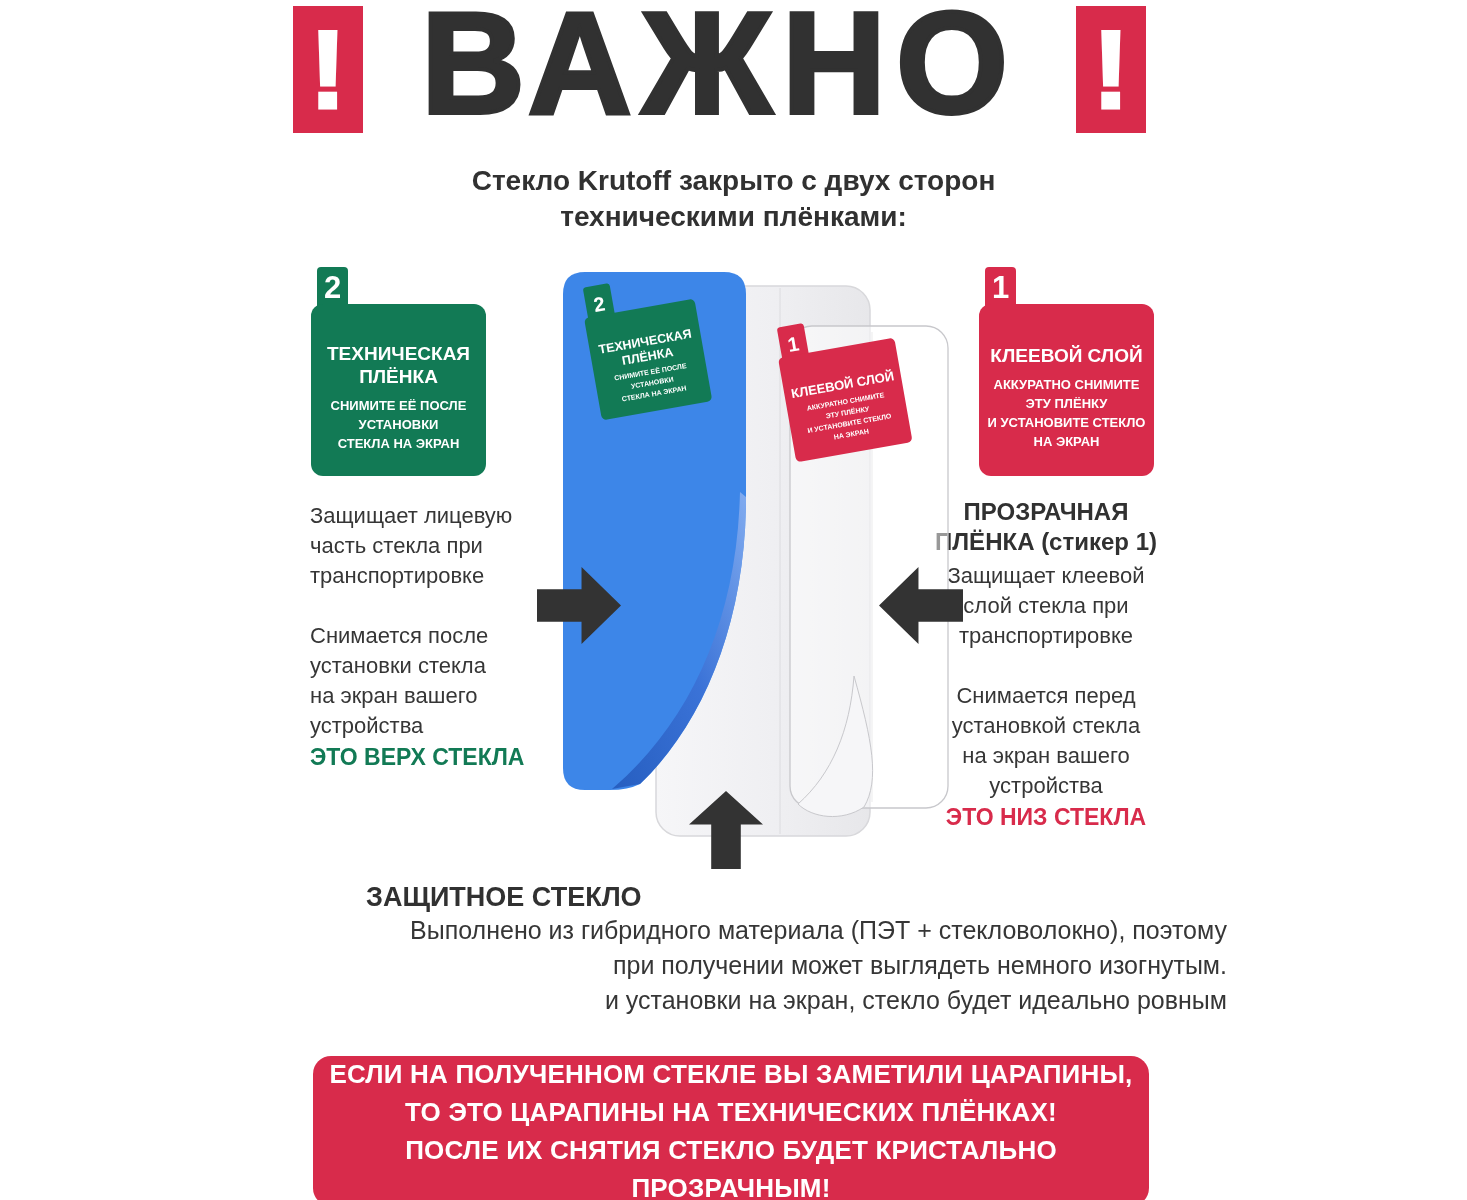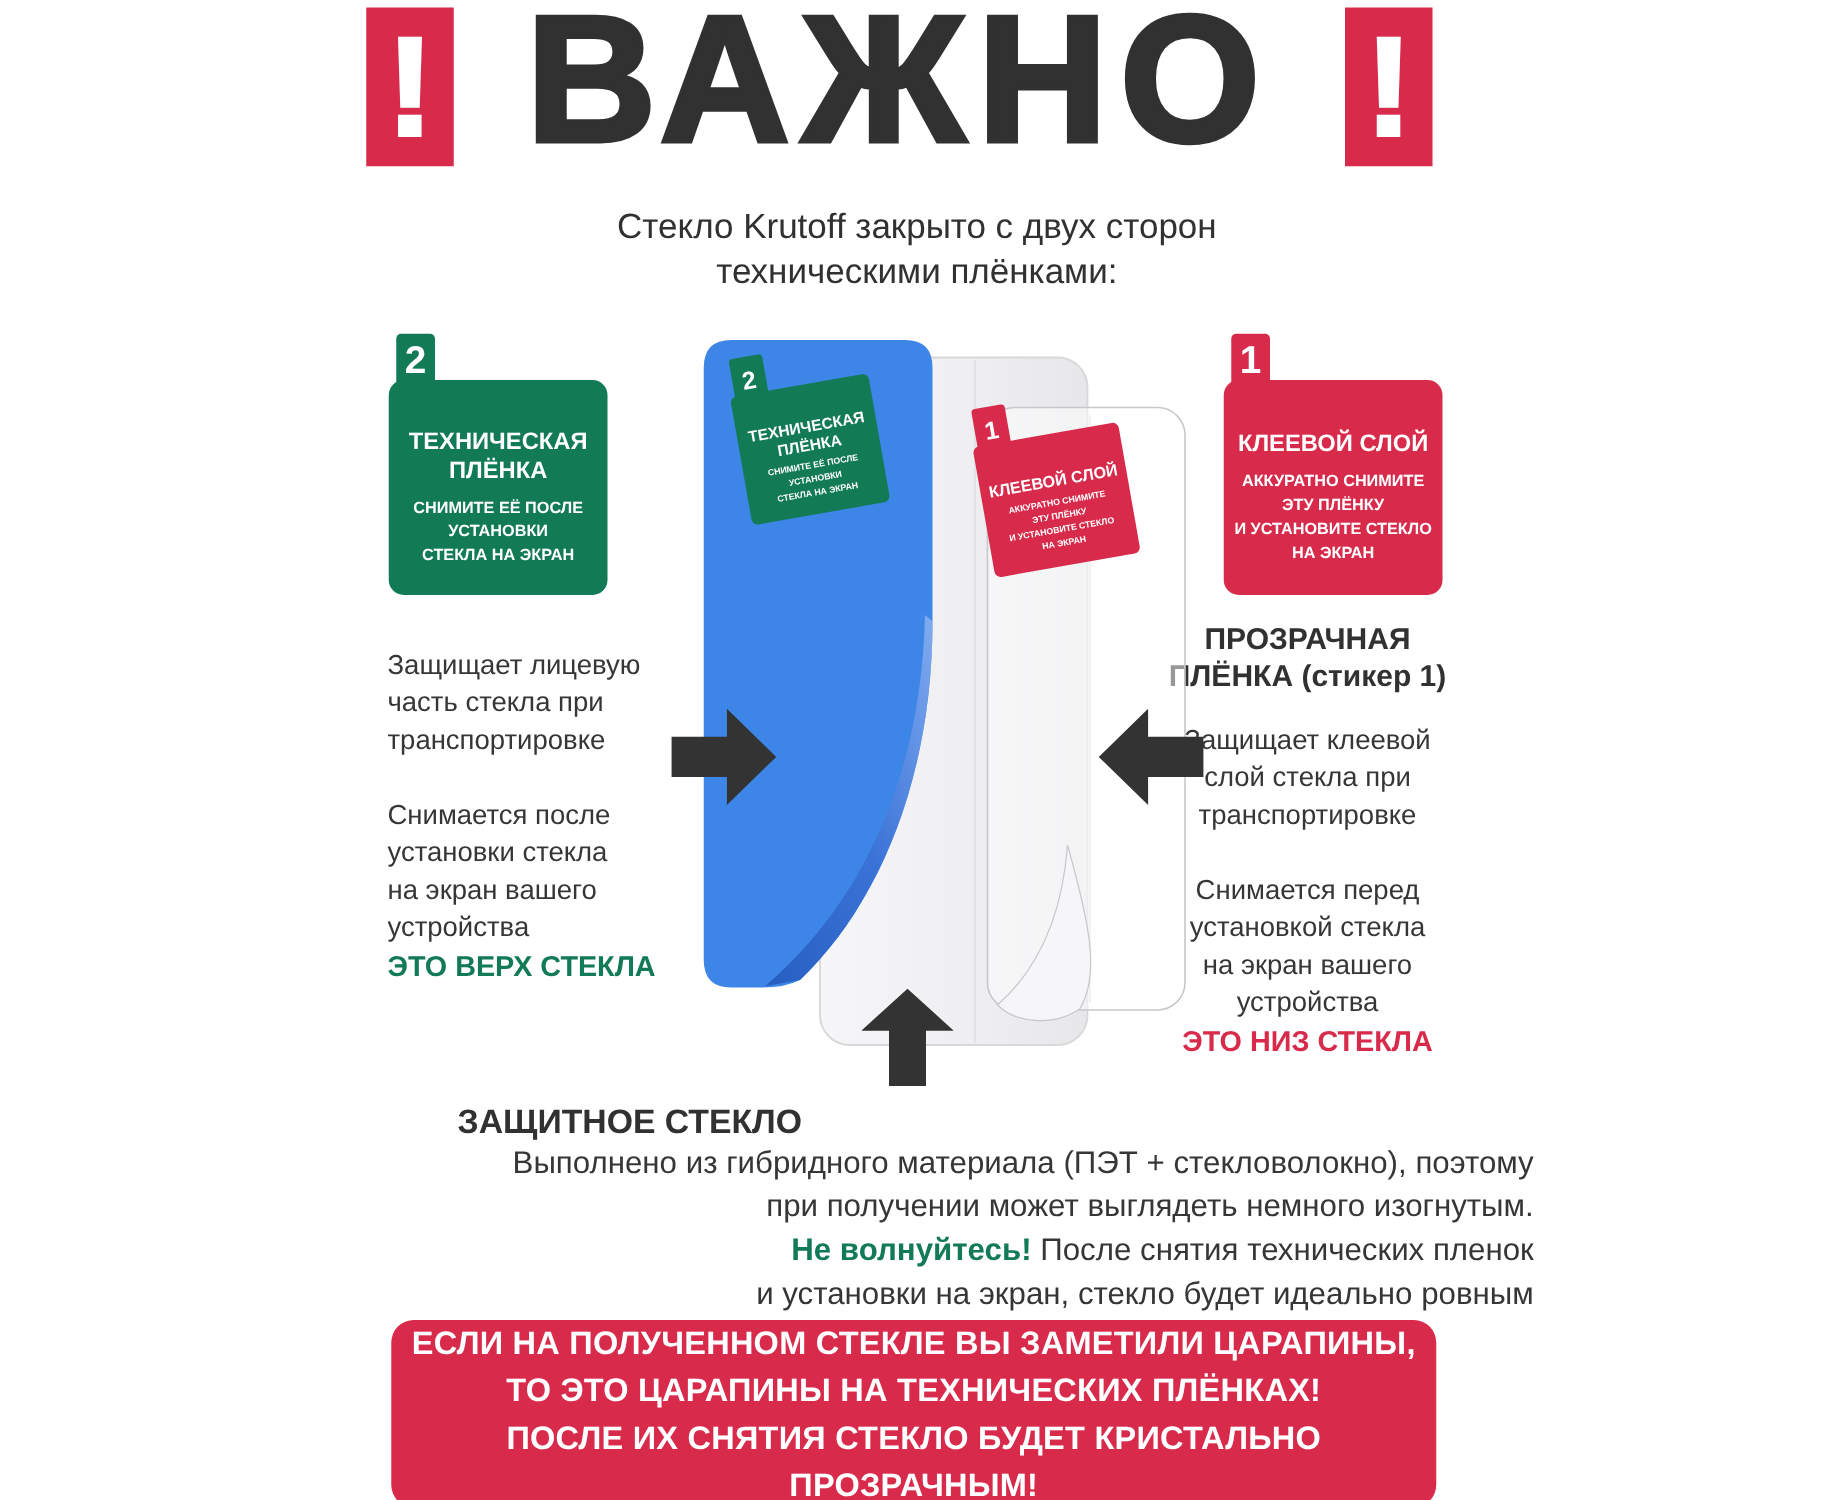--- a/index.html
+++ b/index.html
@@ -17,21 +17,21 @@
   }
   .excl-left { left:293px; }
   .excl-right { left:1076px; }
   .big-title {
     position:absolute; left:363px; top:-6px; width:713px; text-align:center;
     font-size:144px; line-height:140px; font-weight:bold; letter-spacing:10px;
     color:#313131; -webkit-text-stroke:4px #313131;
   }
   .subtitle {
     position:absolute; left:366px; top:163px; width:735px; text-align:center;
-    font-size:28px; font-weight:normal; line-height:36px; color:#313131;
+    font-size:28px; font-weight:bold; line-height:36px; color:#313131;
     white-space:pre-line;
   }
   
   .tab {
     position:absolute; top:267px; width:31px; height:46px; border-radius:4px;
     color:#fff; font-weight:bold; font-size:31px; text-align:center; line-height:42px;
     z-index:1;
   }
   .tab-green { left:317px; background:#127a55; }
   .tab-red   { left:985px; background:#d82b4b; }
@@ -43,21 +43,21 @@
   .card-green { left:311px; background:#127a55; }
   .card-red   { left:979px; background:#d82b4b; }
   .card-title { font-size:19px; font-weight:bold; line-height:23px; white-space:pre-line; }
   .card-note  { font-size:13px; font-weight:bold; line-height:19px; margin-top:8px; white-space:pre-line; }
   
   .side-block { position:absolute; top:497px; width:232px; }
   .side-left  { left:310px; text-align:left; }
   .side-right { left:930px; text-align:center; }
   .side-h   { font-size:24px; font-weight:bold; line-height:30px; color:#313131; white-space:pre-line; }
   .side-p   { font-size:22px; line-height:30px; color:#363636; white-space:pre-line; }
-  .side-p1  { margin-top:20px; }
+  .side-p1  { margin-top:4px; }
   .side-p2  { margin-top:30px; }
   .side-hl  { font-size:23px; font-weight:bold; line-height:30px; margin-top:1px; }
   .hl-green { color:#127a55; }
   .hl-red   { color:#d82b4b; }
   
   .arrow { position:absolute; background:#333333; z-index:5; }
   .arrow-right {
     left:537px; top:567px; width:84px; height:77px;
     clip-path:polygon(0 29%, 53% 29%, 53% 0%, 100% 50%, 53% 100%, 53% 71%, 0 71%);
   }
@@ -198,23 +198,20 @@
   </div>
 
   <div class="arrow arrow-right"></div>
   <div class="arrow arrow-left"></div>
   <div class="arrow arrow-up"></div>
 
   <div class="glass-heading">ЗАЩИТНОЕ СТЕКЛО</div>
   <div class="glass-par">
     <div class="pre">Выполнено из гибридного материала (ПЭТ + стекловолокно), поэтому
 при получении может выглядеть немного изогнутым.</div>
-    <div>
-      <span class="green-bold">Не волнуйтесь!</span><span> После снятия технических пленок</span>
-    </div>
     <div>и установки на экран, стекло будет идеально ровным</div>
   </div>
 
   <div class="banner">ЕСЛИ НА ПОЛУЧЕННОМ СТЕКЛЕ ВЫ ЗАМЕТИЛИ ЦАРАПИНЫ,
 ТО ЭТО ЦАРАПИНЫ НА ТЕХНИЧЕСКИХ ПЛЁНКАХ!
 ПОСЛЕ ИХ СНЯТИЯ СТЕКЛО БУДЕТ КРИСТАЛЬНО ПРОЗРАЧНЫМ!</div>
 
 </div>
 
 </body></html>

